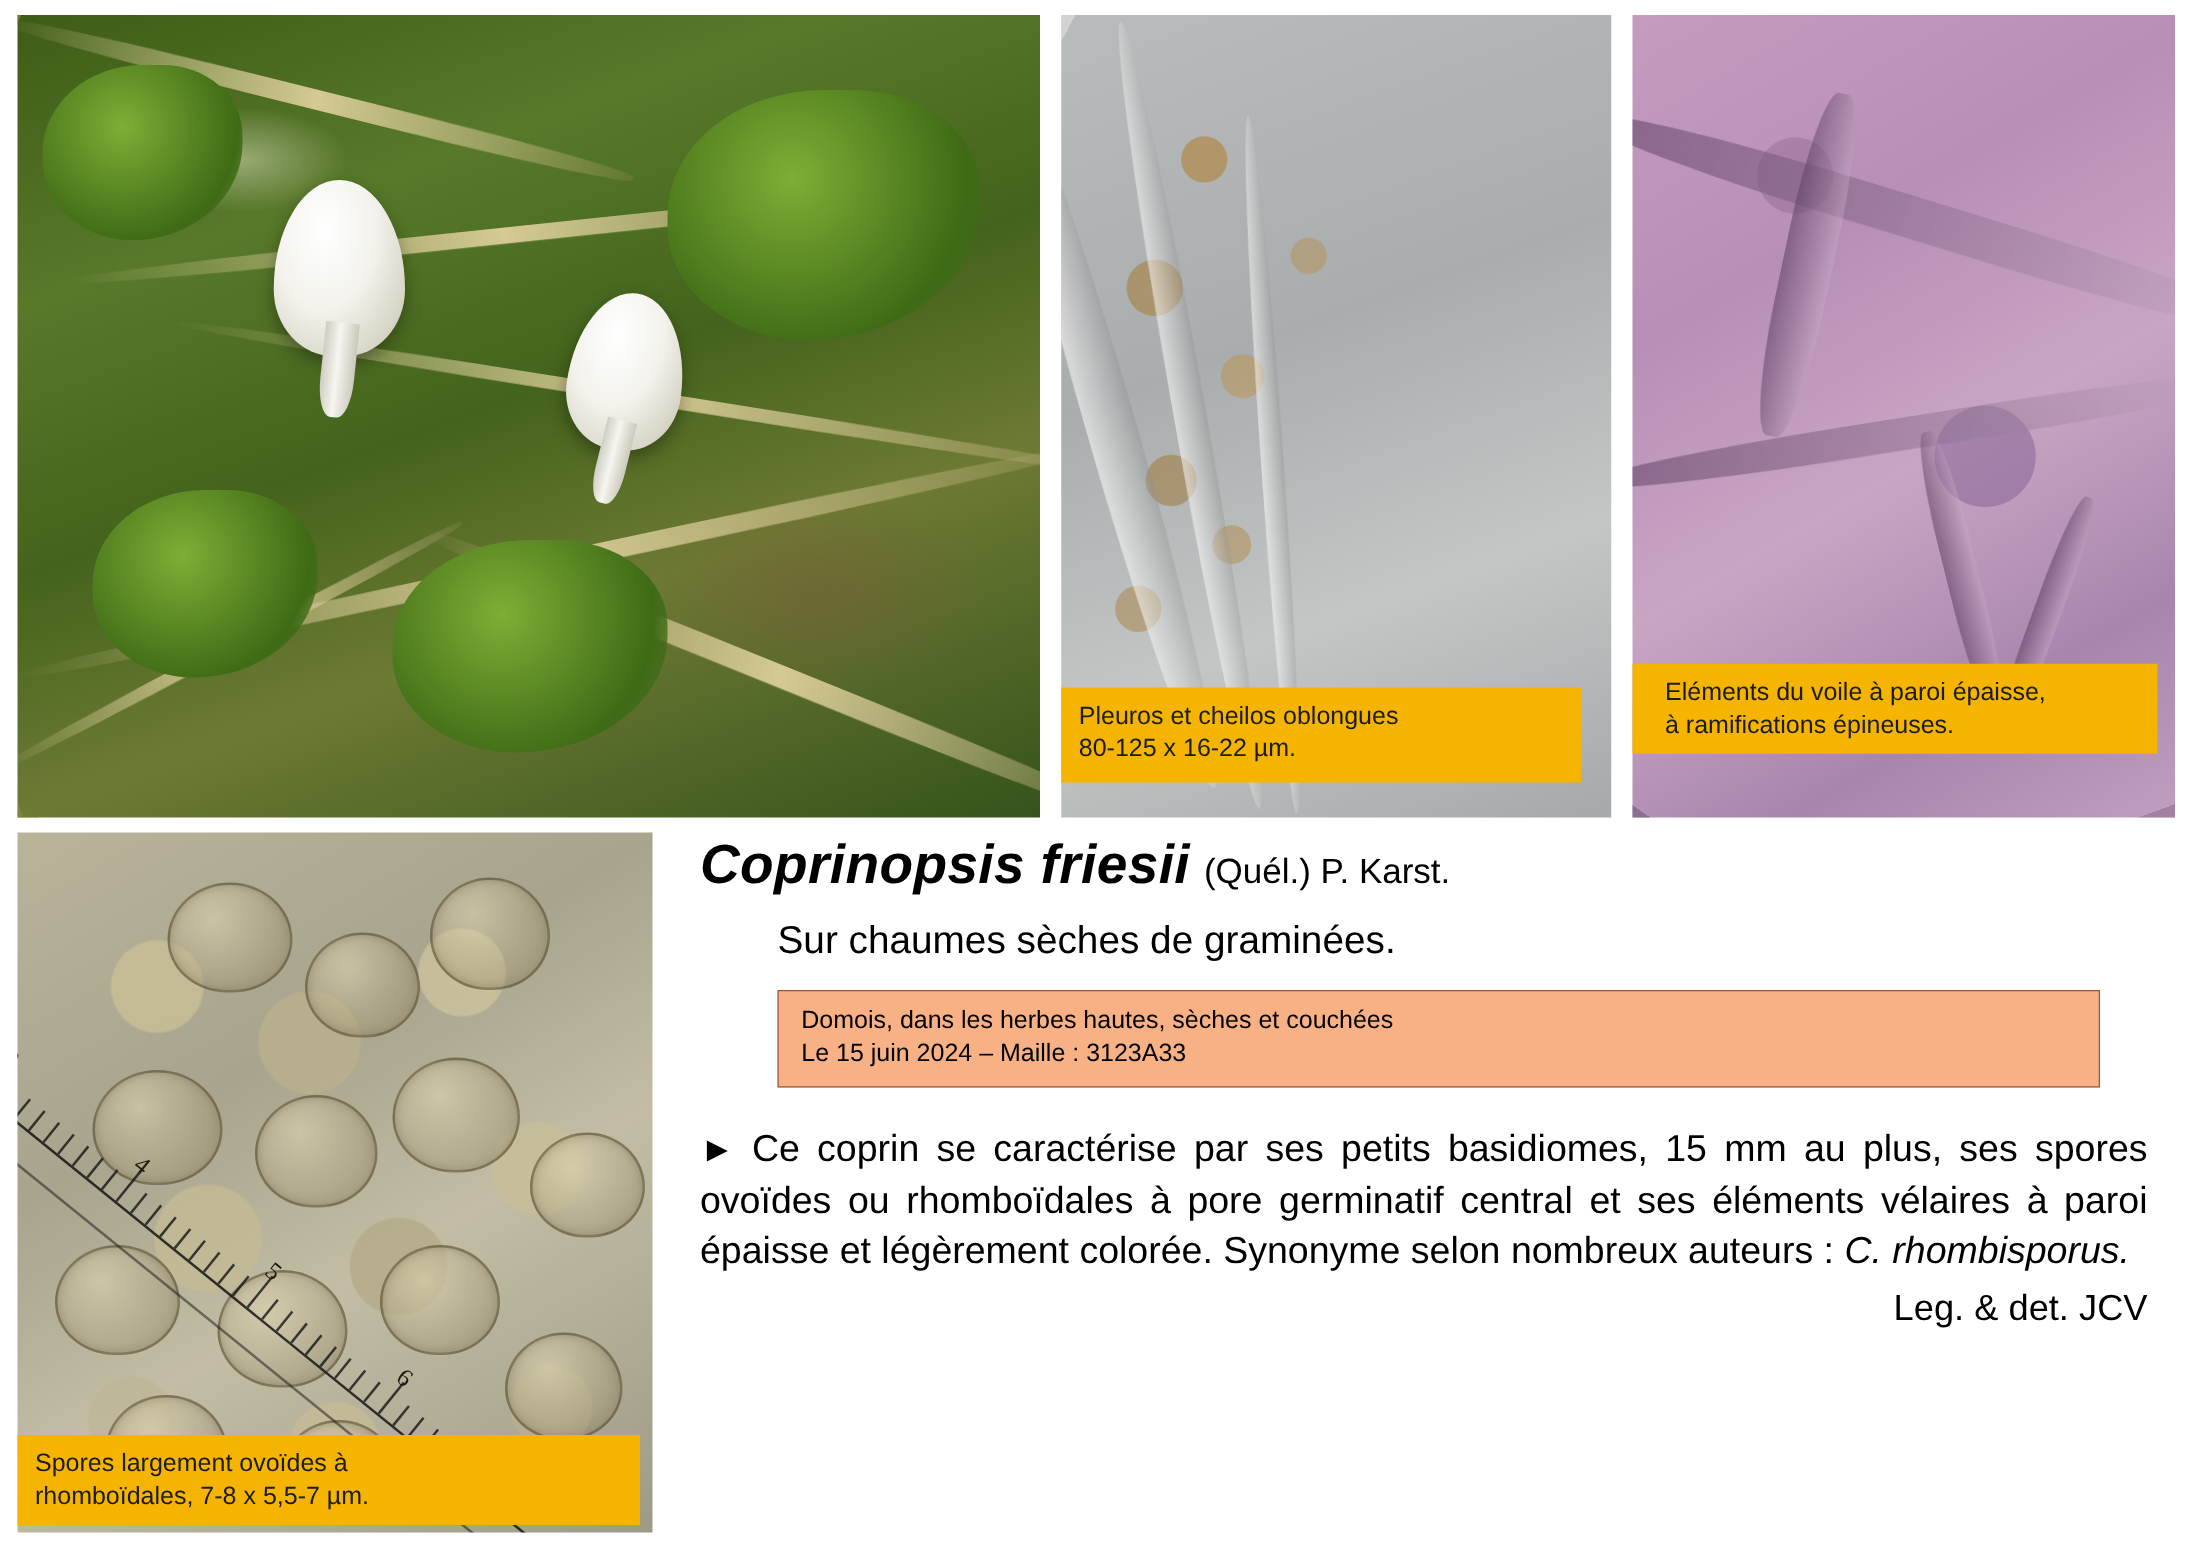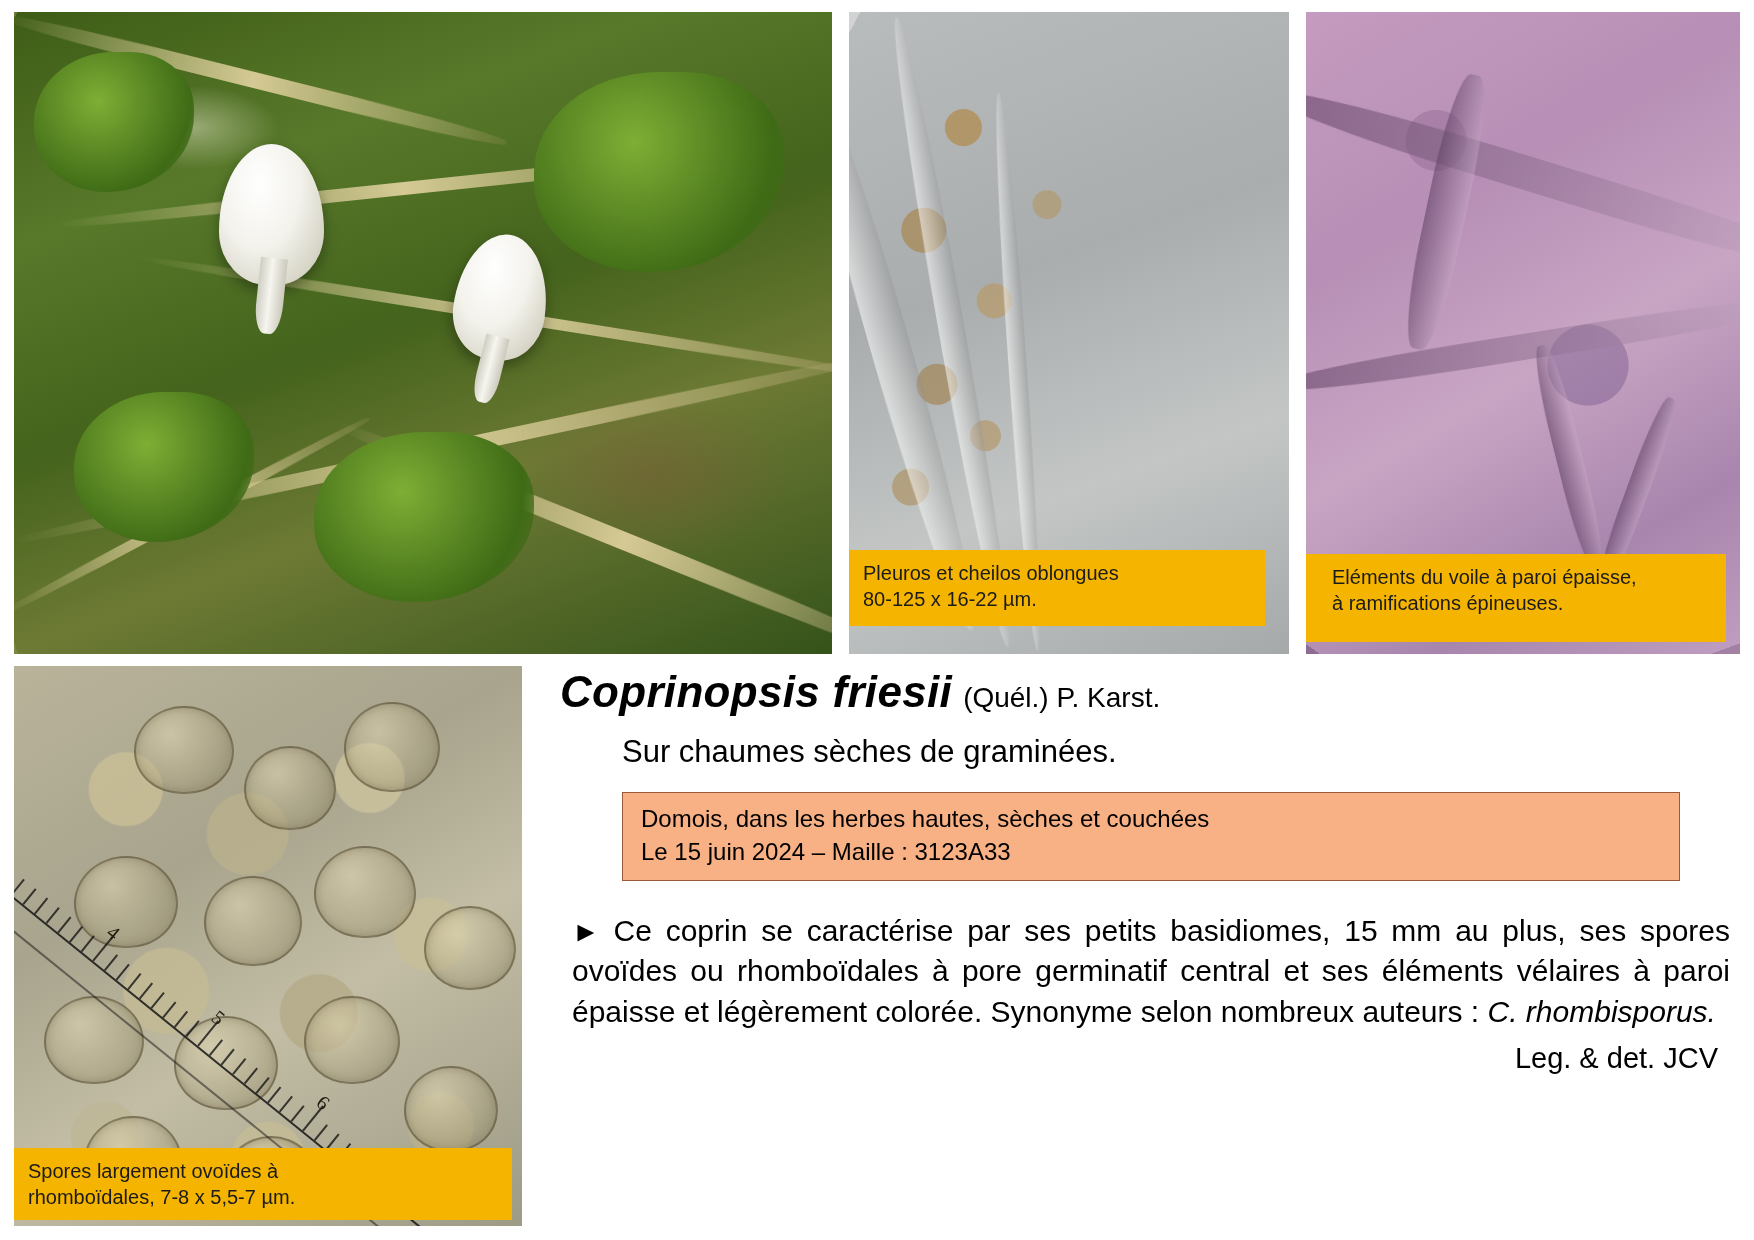--- a/index.html
+++ b/index.html
@@ -196,23 +196,23 @@
     white-space: pre-line;
   }
   .cap-pleuros {
     left: 849px;
     top: 550px;
     width: 416px;
     height: 76px;
   }
   .cap-voile {
     left: 1306px;
-    top: 554px;
+    top: 531px;
     width: 420px;
-    height: 88px;
+    height: 72px;
     padding-left: 26px;
   }
   .cap-spores {
     left: 14px;
     top: 1148px;
     width: 498px;
     height: 72px;
   }
 
   
@@ -244,25 +244,25 @@
     margin: 18px 0 0 62px;
     font-size: 31px;
   }
   .locality-box {
     margin: 22px 0 0 62px;
     width: 1058px;
     box-sizing: border-box;
     background: #f7b184;
     border: 1px solid #9a5a3a;
     padding: 10px 14px 12px 18px;
-    font-size: 24px;
+    font-size: 20px;
     line-height: 1.35;
   }
   .desc {
-    margin: 30px 0 0 12px;
+    margin: 30px 0 0 0;
     font-size: 30px;
     line-height: 1.34;
     text-align: justify;
     width: 1158px;
   }
   .desc .arrow { font-size: 28px; }
   .desc .syn { font-style: italic; }
   .leg-line {
     margin: 10px 0 0 0;
     text-align: right;

